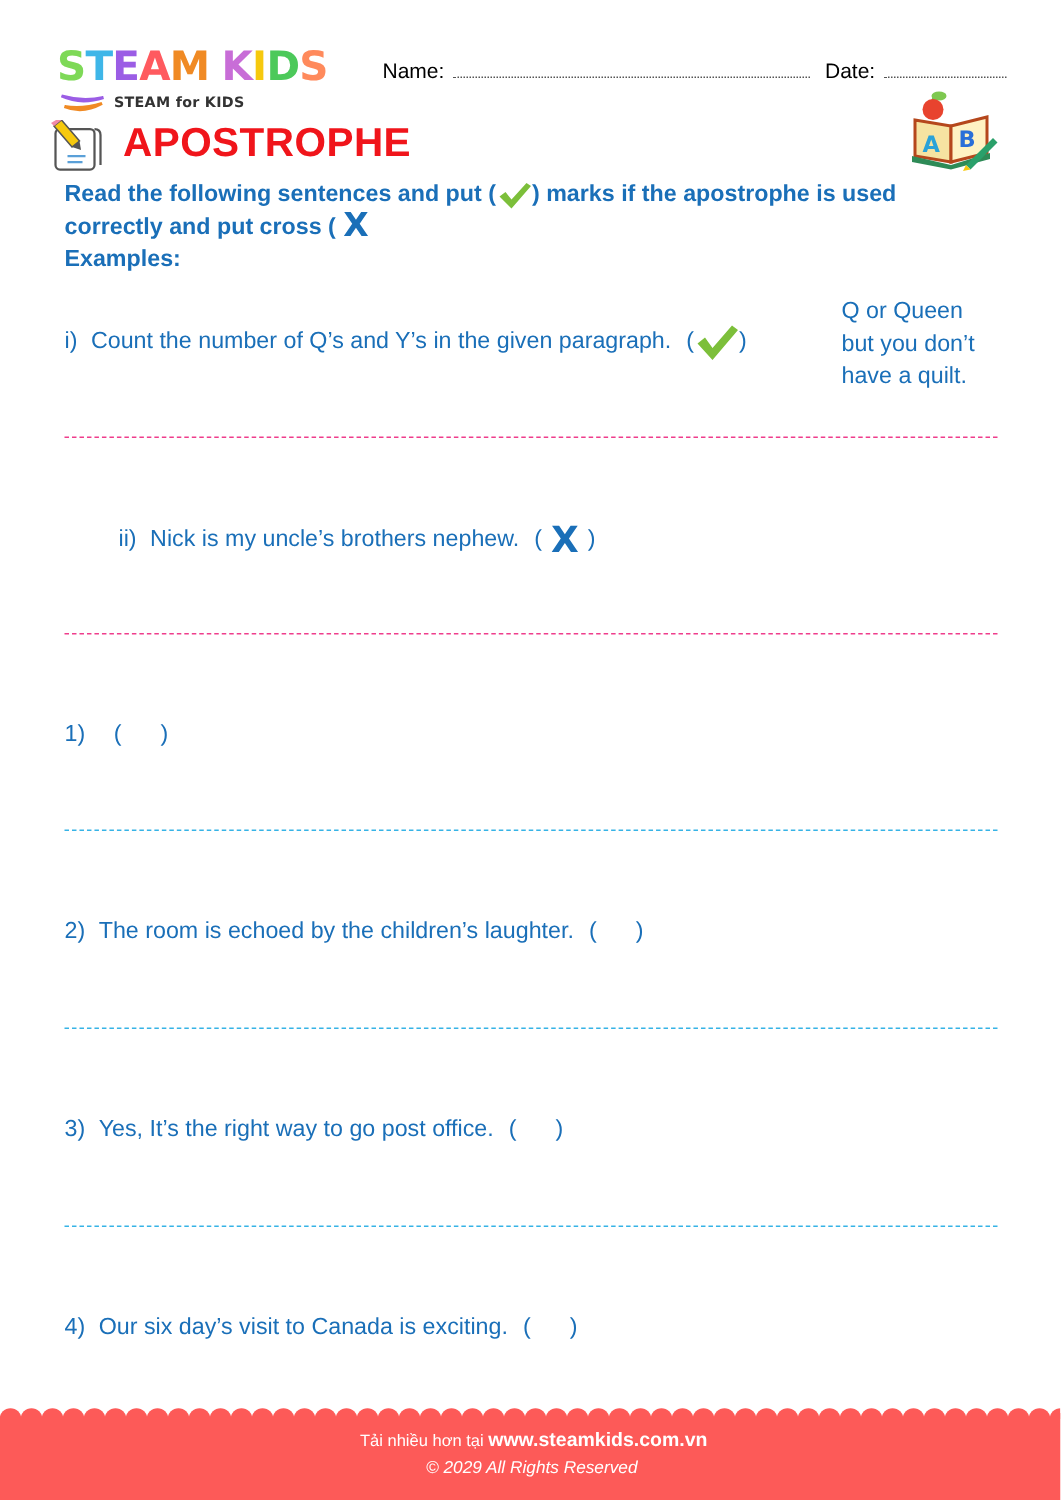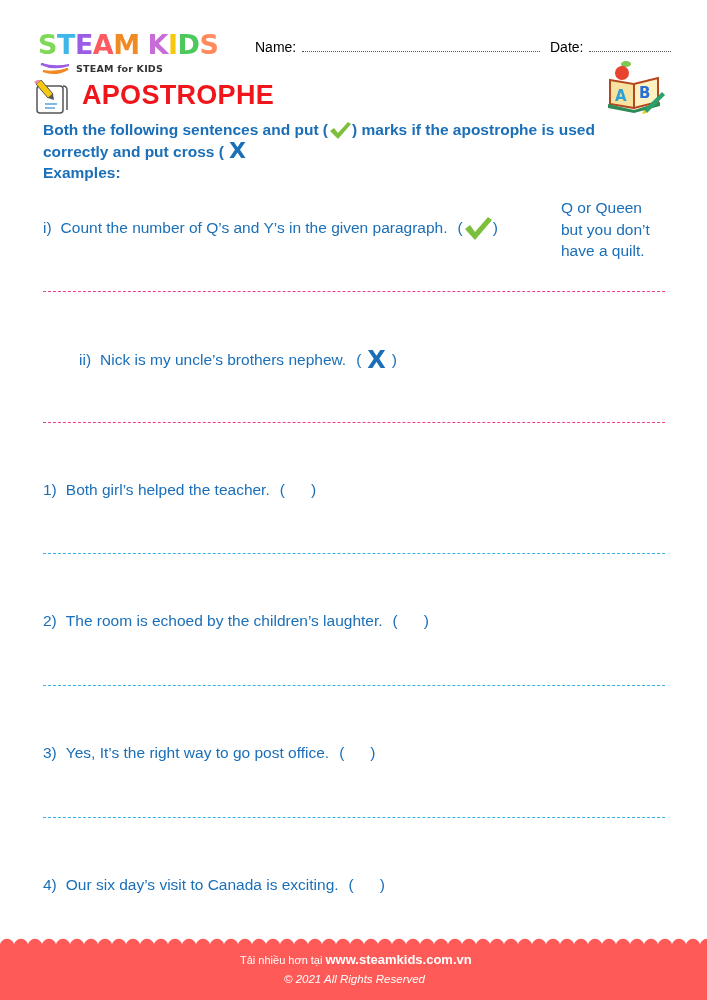--- a/index.html
+++ b/index.html
@@ -93,21 +93,21 @@
   <line x1="12" y1="24" x2="24" y2="24" stroke="#5aa0d8" stroke-width="1.5"></line>
   <line x1="12" y1="28" x2="22" y2="28" stroke="#5aa0d8" stroke-width="1.5"></line>
   <path d="M3 4 L8 0 L20 14 L15 18 Z" fill="#f6c90e" stroke="#555" stroke-width="1"></path>
   <path d="M3 4 L8 0 L6 -1 L1 2 Z" fill="#f28ba8"></path>
   <path d="M15 18 L20 14 L21 20 Z" fill="#555"></path>
 </svg>
 <div class="page-title">APOSTROPHE</div>
 
 <div class="instructions">
   <div class="line">
-    <span>Both the following sentences and put (</span>
+    <span>Read the following sentences and put (</span>
     <svg class="check-inline" viewBox="0 0 24 20">
       <path d="M2 11 L6 8 L10 13 L20 2 L23 4 L10 19 Z" fill="#7cbf3a"></path>
     </svg>
     <span>) marks if the apostrophe is used</span>
   </div>
   <div class="line">
     <span>correctly and put cross (</span>
     <span class="x-mark x-inline">X</span>
   </div>
   <div class="line">Examples:</div>
@@ -137,21 +137,20 @@
   <span class="paren">
     <span>(</span>
     <span class="x-mark x-item">X</span>
     <span>)</span>
   </span>
 </div>
 <div class="divider pink" style="top:422px;"></div>
 
 <div class="item" style="top:481px;">
   <span class="num">1)</span>
-  <span>Both girl’s helped the teacher.</span>
   <span class="paren">
     <span>(</span>
     <span class="gap"></span>
     <span>)</span>
   </span>
 </div>
 <div class="divider blue" style="top:553px;"></div>
 
 <div class="item" style="top:612px;">
   <span class="num">2)</span>
@@ -191,14 +190,14 @@
       <pattern id="sc" x="0" y="0" width="14" height="10" patternUnits="userSpaceOnUse">
         <rect x="0" y="0" width="14" height="10" fill="#ffffff"></rect>
         <circle cx="7" cy="10" r="7.2" fill="#fd5a58"></circle>
       </pattern>
     </defs>
     <rect x="0" y="0" width="707" height="10" fill="url(#sc)"></rect>
   </svg>
   <div class="footer-line1">
     <span>Tải nhiều hơn tại </span><span class="url">www.steamkids.com.vn</span>
   </div>
-  <div class="footer-line2">© 2021 All Rights Reserved</div>
+  <div class="footer-line2">© 2029 All Rights Reserved</div>
 </div>
 
 </body></html>

